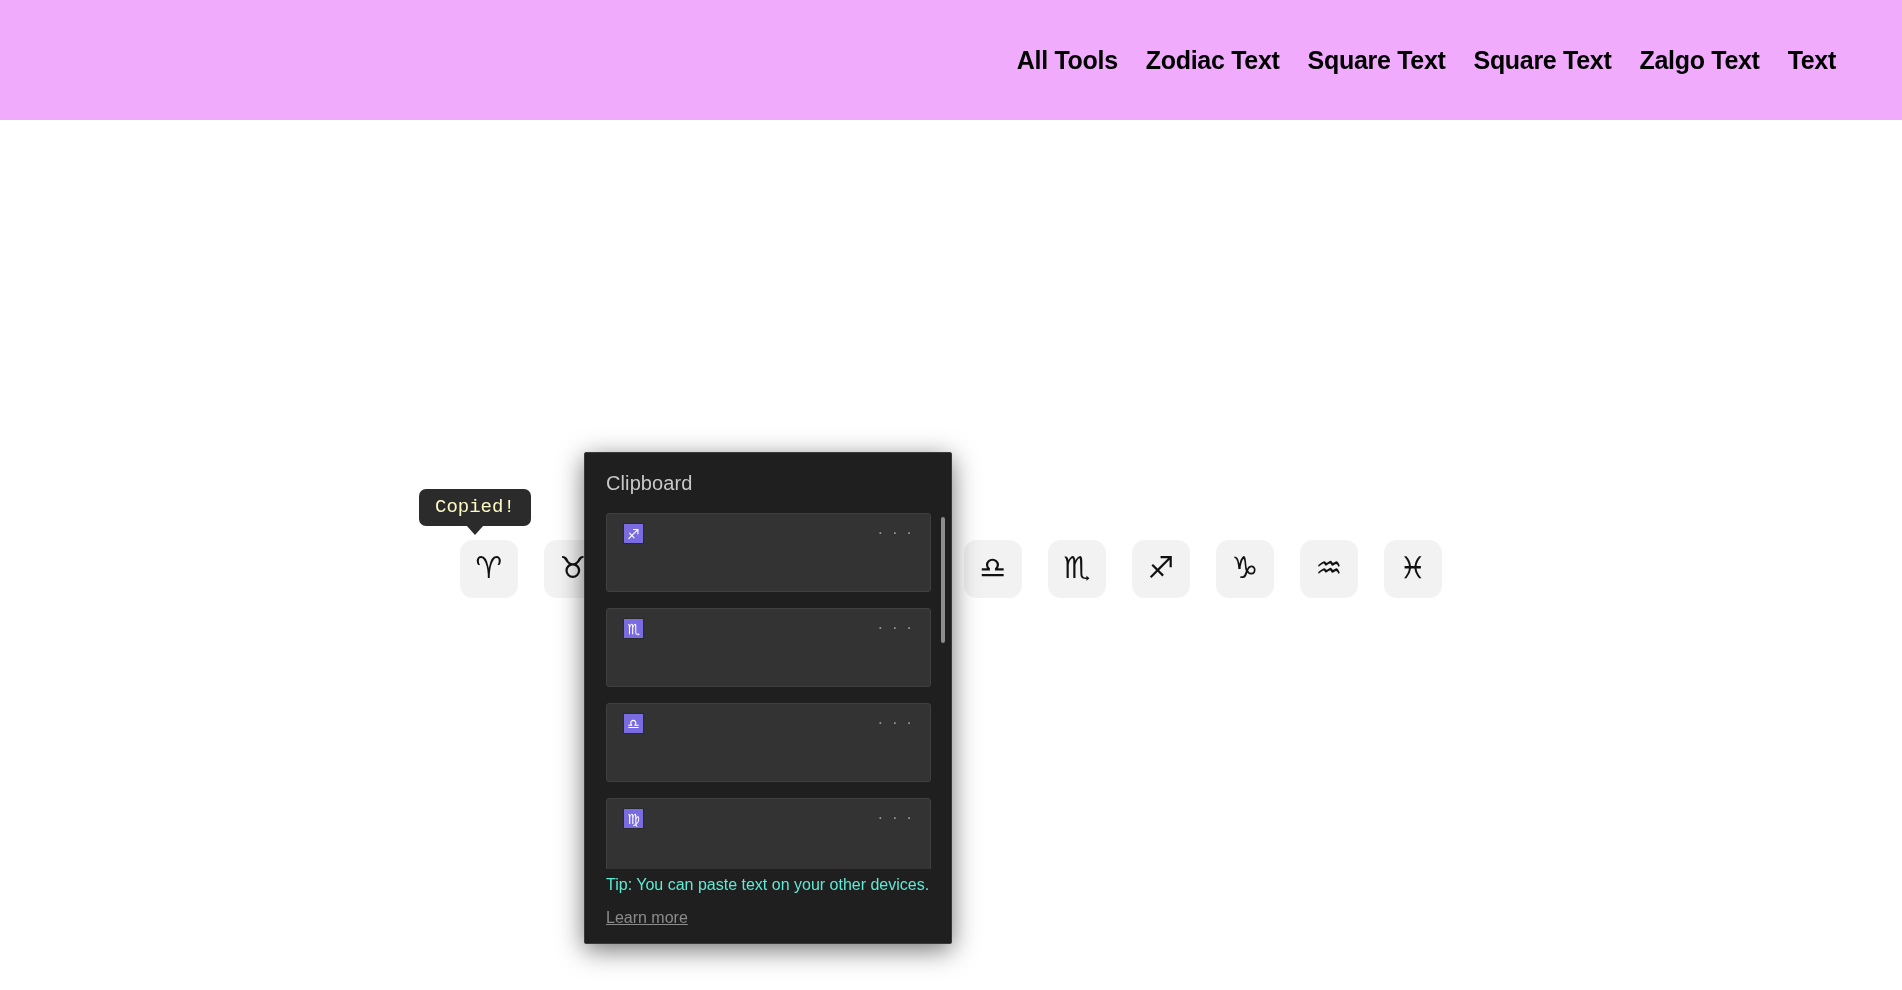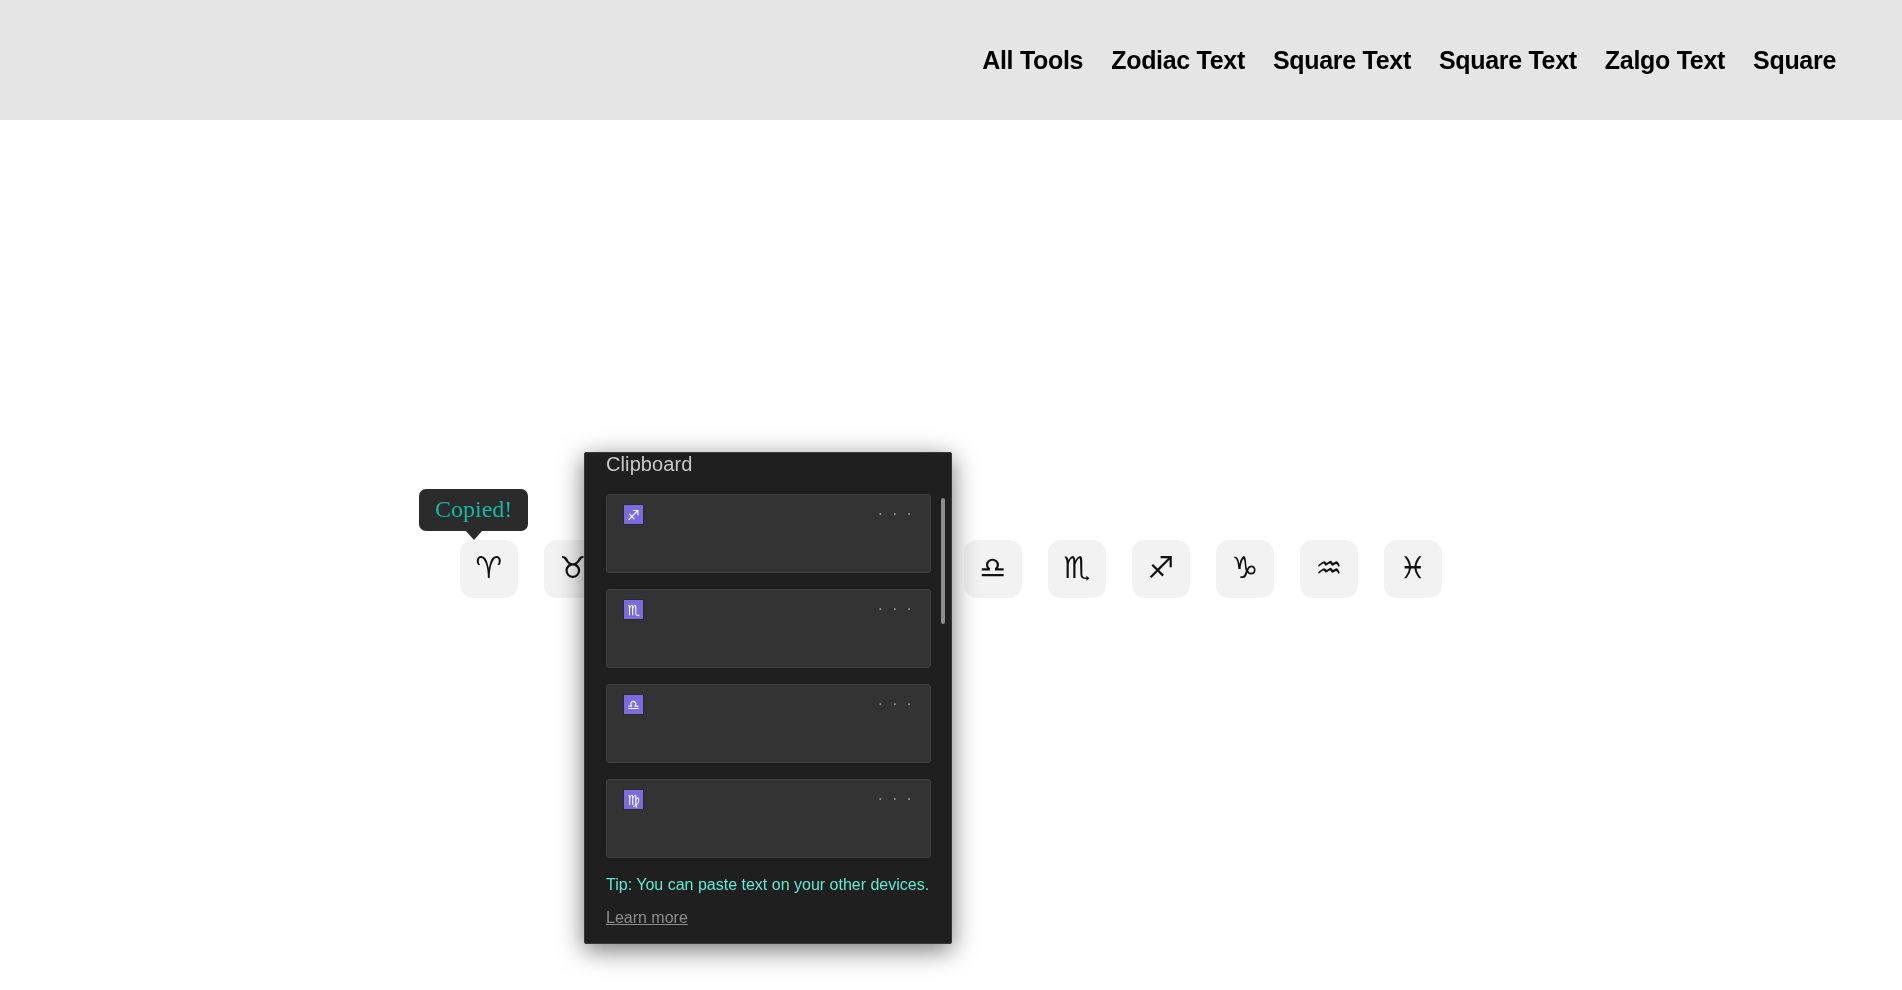--- a/index.html
+++ b/index.html
@@ -24,21 +24,21 @@
   .topnav {
     position: absolute;
     top: 0;
     left: 0;
     width: 1902px;
     height: 120px;
     display: flex;
     align-items: center;
     justify-content: flex-end;
     padding-right: 52px;
-    background: #e5e5e5;
+    background: #f0abfc;
   }
 
   .nav-list {
     display: flex;
     align-items: center;
     gap: 0px;
     list-style: none;
   }
 
   .nav-item {
@@ -113,23 +113,23 @@
     flex: 0 0 auto;
     padding-bottom: 2px;
   }
 
   
   .copied-tip {
     position: absolute;
     top: 489px;
     left: 419px;
     background: #2b2b2b;
-    color: #14b8a6;
-    font-family: Liberation Serif, serif;
-    font-size: 24px;
+    color: #fef9c3;
+    font-family: Liberation Mono, monospace;
+    font-size: 19px;
     font-weight: 400;
     padding: 7px 16px 8px 16px;
     border-radius: 7px;
     white-space: nowrap;
     z-index: 40;
   }
 
   .copied-tip::after {
     content: "";
     position: absolute;
@@ -154,24 +154,24 @@
     border: 1px solid #3a3a3a;
     border-radius: 2px;
     z-index: 60;
     display: flex;
     flex-direction: column;
     box-shadow: 0 6px 26px rgba(0,0,0,0.55);
     overflow: hidden;
   }
 
   .clipboard-header {
-    height: 41px;
+    height: 60px;
     flex: 0 0 auto;
     display: flex;
-    align-items: flex-start;
+    align-items: center;
     padding-left: 21px;
   }
 
   .clipboard-title {
     font-family: "Liberation Sans", sans-serif;
     font-size: 20px;
     font-weight: 400;
     color: #c8c8c8;
     letter-spacing: 0.1px;
   }
@@ -270,21 +270,21 @@
 
 <div class="page">
 
   <nav class="topnav">
     <ul class="nav-list">
       <li class="nav-item">All Tools</li>
       <li class="nav-item">Zodiac Text</li>
       <li class="nav-item">Square Text</li>
       <li class="nav-item">Square Text</li>
       <li class="nav-item">Zalgo Text</li>
-      <li class="nav-item">Square</li>
+      <li class="nav-item">Text</li>
     </ul>
   </nav>
 
   <div class="heading-wrap">
     <h1 class="page-title">
       <span class="title-underline"></span>
     </h1>
   </div>
 
   <div class="symbol-row">

